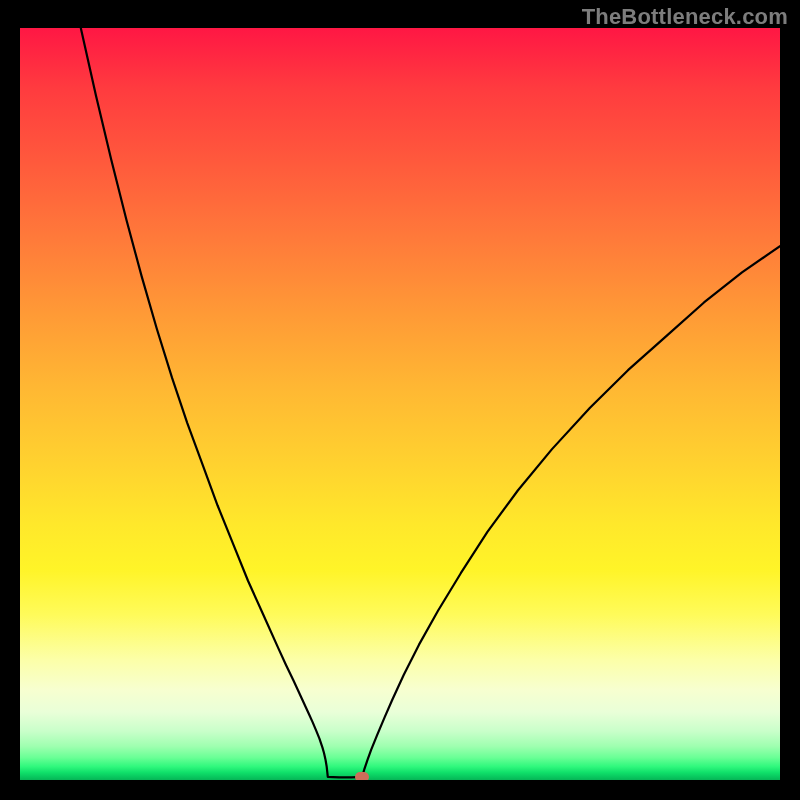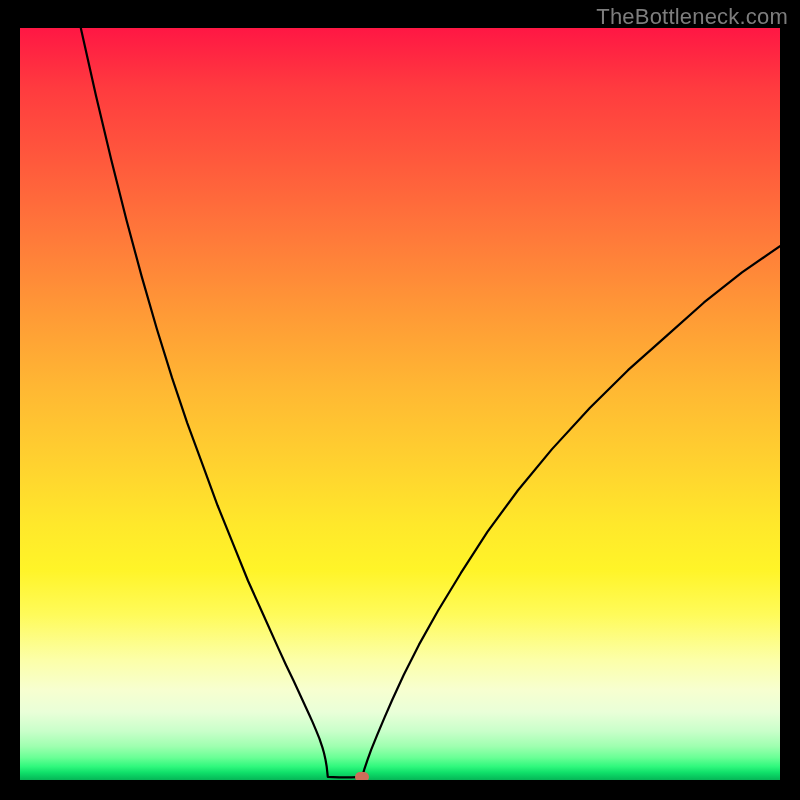--- a/index.html
+++ b/index.html
@@ -15,21 +15,21 @@
     position: relative;
     width: 800px;
     height: 800px;
     background: #000;
   }
   .watermark {
     position: absolute;
     top: 4px;
     right: 12px;
     font-size: 22px;
-    font-weight: 400;
+    font-weight: 700;
     color: #7d7d7d;
     letter-spacing: 0.2px;
     z-index: 20;
   }
   .plot {
     position: absolute;
     left: 20px;
     top: 28px;
     width: 760px;
     height: 752px;

